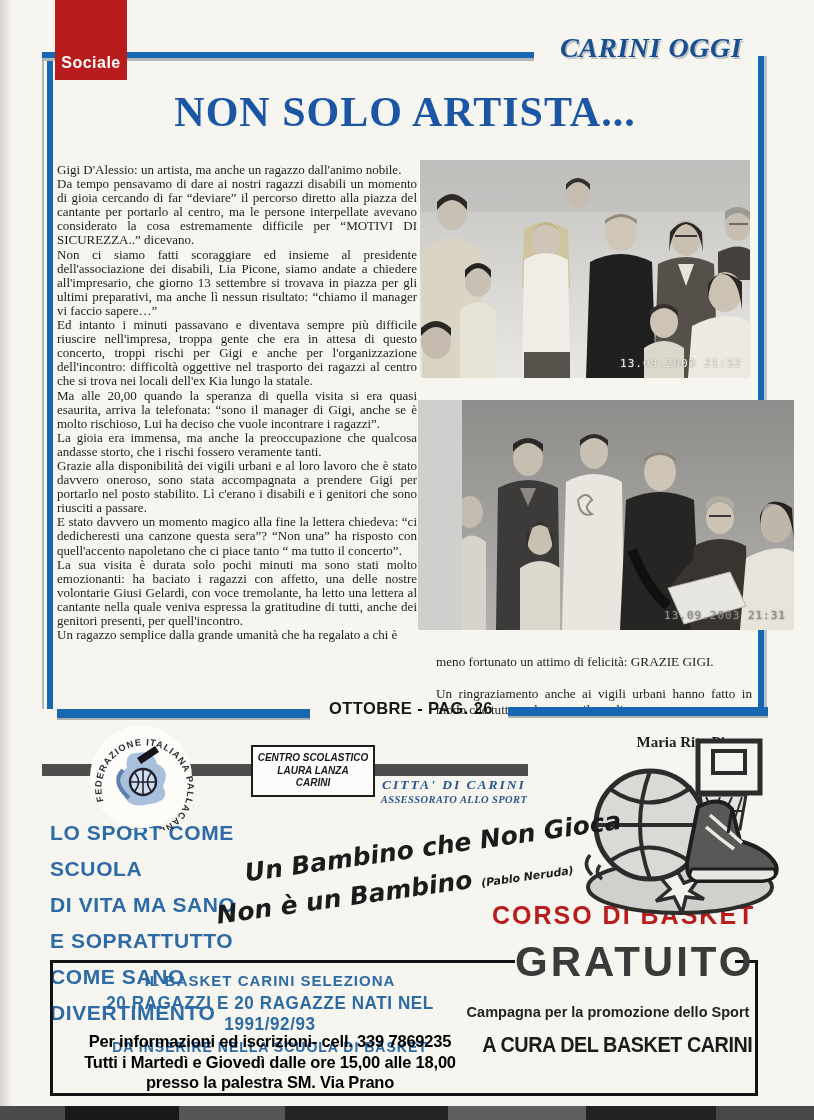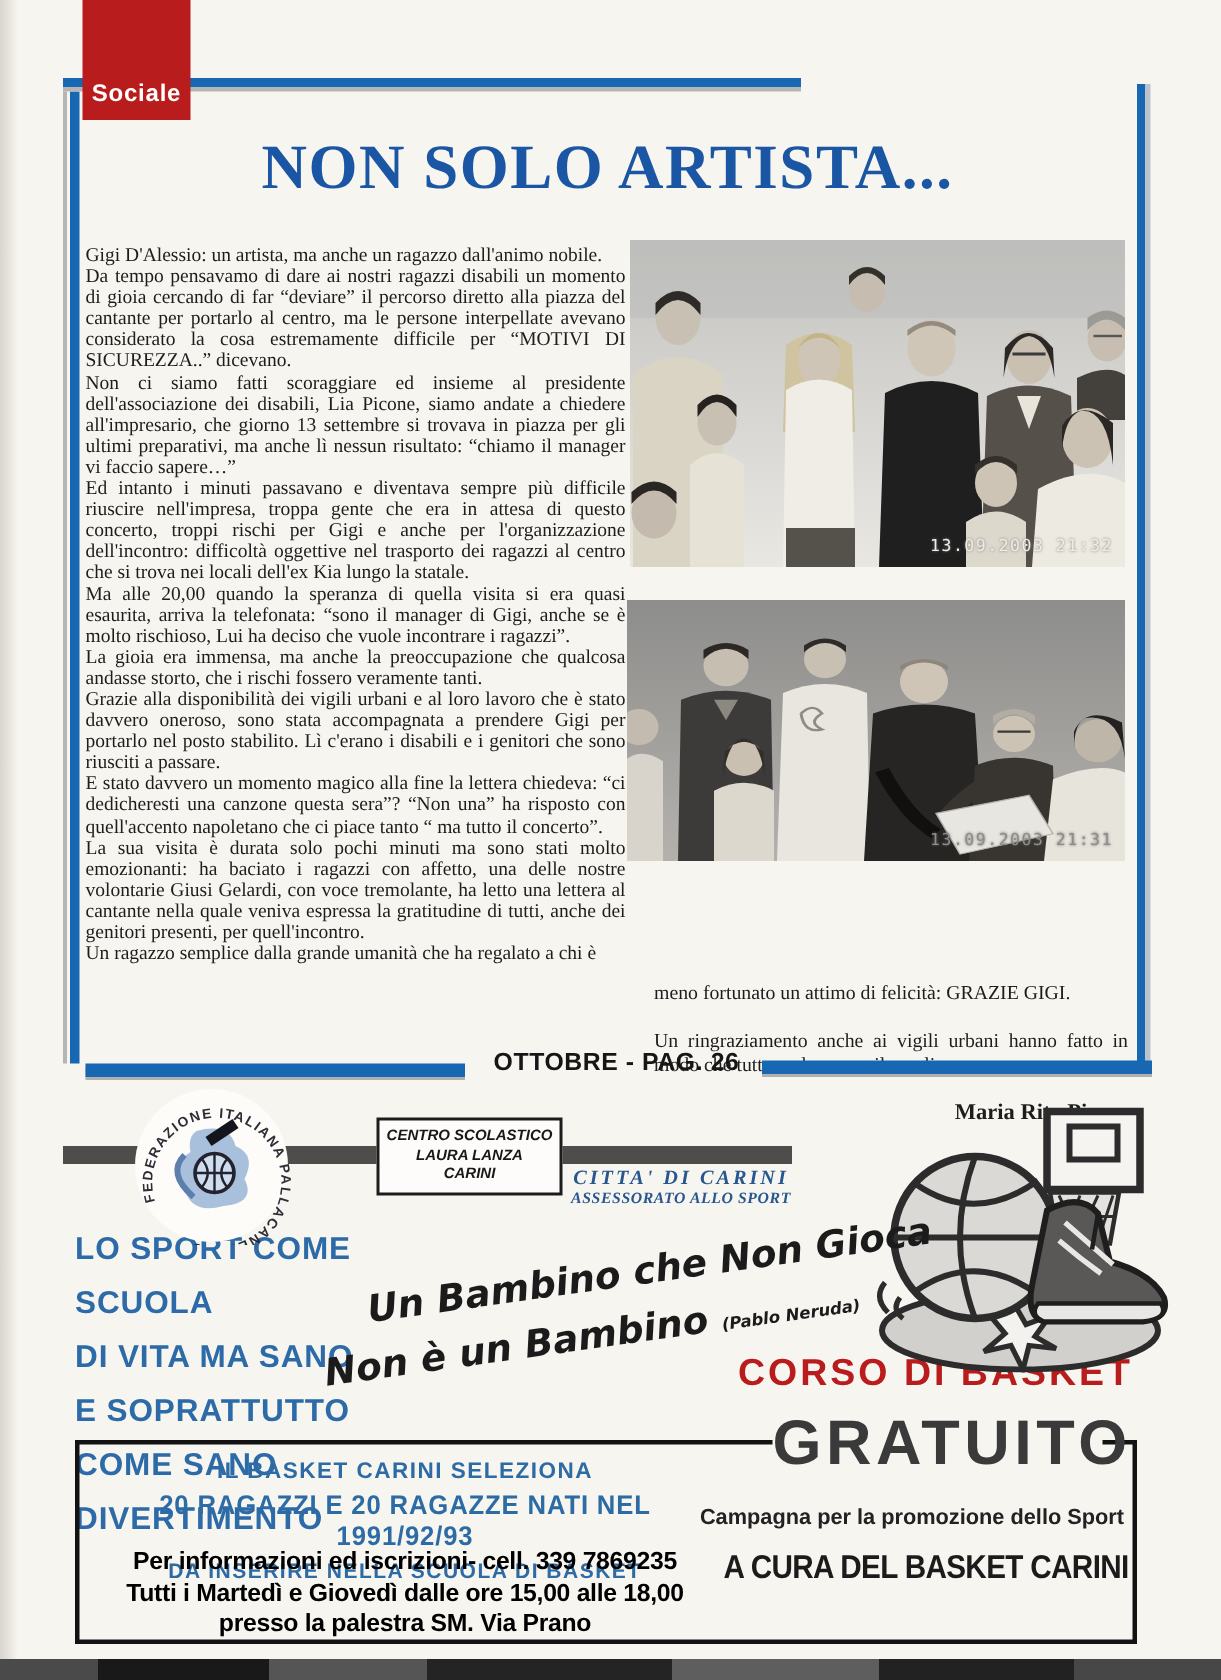--- a/index.html
+++ b/index.html
@@ -21,21 +21,21 @@
     background:linear-gradient(90deg,#b5b5b5 0 22%,#f7f5f0 22% 45%,#1767b2 45% 100%);}
   
   .title{left:60px;top:88px;width:690px;text-align:center;color:#1b56a4;
     font-family:"Liberation Serif",serif;font-weight:bold;font-size:42px;letter-spacing:1px;}
   .body-col{left:57px;top:163px;width:360px;font-family:"Liberation Serif",serif;
     font-size:13px;line-height:14.1px;color:#1d1d1d;text-align:justify;}
   .body-col p{margin:0;}
   .photo{overflow:hidden;background:#cfcfcd;}
   .photo svg{display:block;width:100%;height:100%;}
   .ph1{left:420px;top:160px;width:330px;height:218px;}
-  .ph2{left:418px;top:400px;width:332px;height:174px;}
+  .ph2{left:418px;top:400px;width:332px;height:230px;padding-left:44px;}
   .stamp{position:absolute;right:8px;bottom:8px;font-family:"DejaVu Sans Mono",monospace;
     font-size:11px;letter-spacing:1px;}
   .stamp1{color:#efece4;text-shadow:0 0 2px #777;}
   .stamp2{color:#8f8d88;text-shadow:0 0 2px #666;}
   .right-col{left:420px;top:638px;width:348px;font-family:"Liberation Serif",serif;
     font-size:13.2px;line-height:16px;color:#1d1d1d;text-align:justify;}
   .right-col p{margin:16px;}
   .signature{margin-top:8px;text-align:right;font-weight:bold;font-size:15px;padding-right:14px;}
   .bar-blue{height:9px;background:#1767b2;box-shadow:0 2px 0 #b0b0b0;}
   .footer-bar-l{left:57px;top:709px;width:253px;}
@@ -84,20 +84,21 @@
 </style>
 </head>
 <body>
 
 <div class="page">
 
   <div class="abs sociale-tab">
     <div class="lbl">Sociale</div>
   </div>
   <div class="abs rule-top"></div>
+  <div class="abs masthead">CARINI OGGI</div>
   <div class="abs border-right"></div>
   <div class="abs border-left"></div>
 
   <h1 class="abs title" style="margin:0;">NON SOLO ARTISTA...</h1>
 
   <div class="abs body-col">
     <p>Gigi D'Alessio: un artista, ma anche un ragazzo dall'animo nobile.</p>
     <p>Da tempo pensavamo di dare ai nostri ragazzi disabili un momento di gioia cercando di far “deviare” il percorso diretto alla piazza del cantante per portarlo al centro, ma le persone interpellate avevano considerato la cosa estremamente difficile per “MOTIVI DI SICUREZZA..” dicevano.</p>
     <p>Non ci siamo fatti scoraggiare ed  insieme al presidente dell'associazione dei disabili, Lia Picone, siamo andate a chiedere  all'impresario, che giorno 13  settembre si trovava in piazza per gli ultimi preparativi, ma anche lì nessun risultato: “chiamo il manager vi faccio sapere…”</p>
     <p>Ed intanto i minuti passavano e diventava sempre più difficile riuscire nell'impresa, troppa gente che era in attesa di questo concerto, troppi rischi per Gigi e anche per l'organizzazione dell'incontro: difficoltà oggettive nel trasporto dei ragazzi al centro che si trova nei locali dell'ex Kia lungo la statale.</p>

